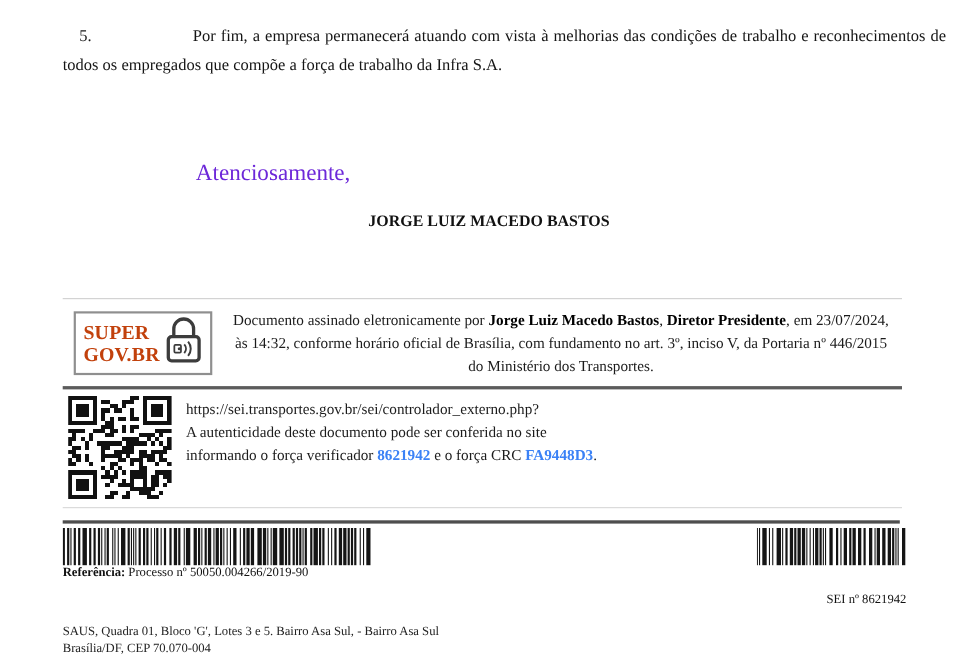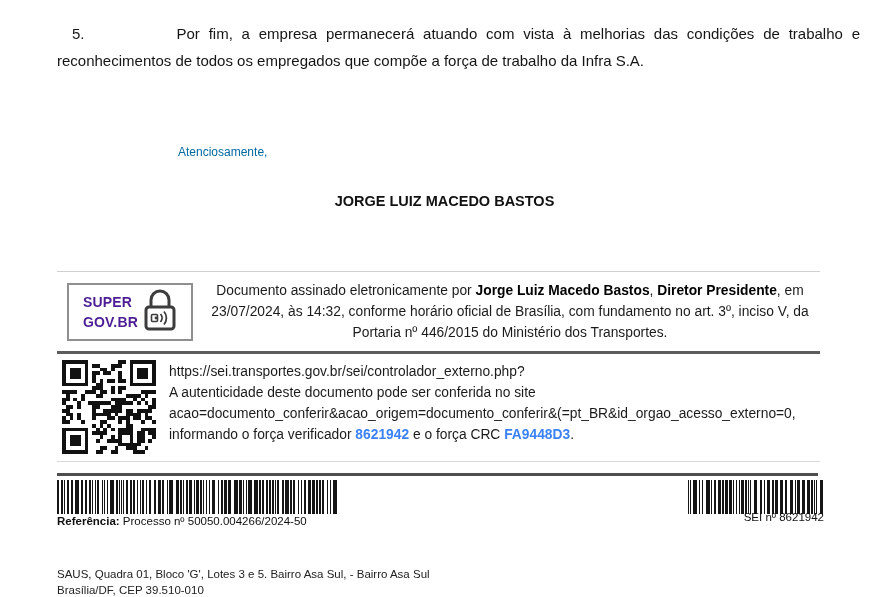--- a/index.html
+++ b/index.html
@@ -1,51 +1,51 @@
 <!DOCTYPE html>
 <html><head>
 <meta charset="utf-8">
 <style>
   * { margin:0; padding:0; box-sizing:border-box; }
   html,body { width:887px; height:597px; background:#ffffff; }
   body { font-family:"Liberation Sans", sans-serif; color:#181818; position:relative; overflow:hidden; }
-  .page { position:absolute; inset:0; }
+  .page { position:absolute; inset:0;font-family:Liberation Serif, serif; }
 
   
   .para { position:absolute; top:20px; left:57px; width:803px; font-size:15px; line-height:27px; text-align:justify; text-indent:15px; color:#151515; }
   .para .tab { display:inline-block; width:92px; }
 
-  .closing { position:absolute; top:145px; left:178px; font-size:12px; color:#0369a1; }
+  .closing { position:absolute; top:145px; left:178px; font-size:21px; color:#6d28d9; }
 
   .signer { position:absolute; top:193px; left:57px; width:775px; text-align:center; color:#111; }
   .signer-name { font-weight:bold; font-size:14.5px; }
   .signer-role { font-size:14.5px; margin-top:3px; }
 
   
   .sig-table { position:absolute; top:271px; left:57px; width:763px; border-top:1px solid #cfcfcf; border-bottom:1px solid #d8d8d8; }
   .sig-row { display:flex; align-items:center; padding:8px 0 8px 0; }
   .logo-box { width:126px; height:58px; border:2px solid #8f8f8f; margin-left:10px; flex:0 0 auto;
               display:flex; align-items:center; justify-content:center; gap:5px; background:#fff; }
-  .logo-text { font-weight:bold; font-size:14px; line-height:20px; color:#4c1d95; letter-spacing:0.2px; }
+  .logo-text { font-weight:bold; font-size:18px; line-height:20px; color:#c2410c; letter-spacing:0.2px; }
   .sig-text { margin-left:13px; width:608px; font-size:13.8px; line-height:21px; color:#1b1b1b;text-align:center; }
   .sig-text b { color:#000; }
   .sig-divider { height:3px; background:#5c5c5c; }
 
   .qr-row { display:flex; align-items:flex-start; padding:6px 0 7px 0; }
   .qr { width:94px; height:94px; margin-left:5px; flex:0 0 auto; }
   .qr-text { margin-left:13px; width:630px; font-size:13.8px; line-height:21px; padding-top:1px; color:#1b1b1b; }
   .qr-text b { color:#3b82f6; }
 
   
   .rule-dark { position:absolute; top:473px; left:57px; width:761px; height:3px; background:#4e4e4e; }
   .barcode-left  { position:absolute; top:480px; left:57px;  width:280px; height:34px; }
   .barcode-right { position:absolute; top:480px; left:688px; width:136px; height:34px; }
   .ref-label { position:absolute; top:515px; left:57px; font-size:11.5px; color:#111; }
   .ref-label b { font-weight:bold; }
-  .sei-label { position:absolute; top:511px; left:688px; width:136px; text-align:right; font-size:11.5px; color:#111; }
+  .sei-label { position:absolute; top:539px; left:688px; width:136px; text-align:right; font-size:11.5px; color:#111; }
 
   
   .footer-address { position:absolute; top:548px; left:57px; font-size:11.5px; line-height:15.5px; color:#222;margin-top:19px; }
 </style>
 </head>
 <body>
 
 <div class="page">
 
   <p class="para"><span>5.</span><span class="tab"></span><span>Por fim, a empresa permanecerá atuando com vista à melhorias das condições de trabalho e reconhecimentos de todos os empregados que compõe a força de trabalho da Infra S.A.</span></p>
@@ -293,21 +293,20 @@
           <rect x="18" y="0" width="7" height="7" fill="#111"></rect>
           <rect x="19" y="1" width="5" height="5" fill="#fff"></rect>
           <rect x="20" y="2" width="3" height="3" fill="#111"></rect>
           <rect x="0" y="18" width="7" height="7" fill="#111"></rect>
           <rect x="1" y="19" width="5" height="5" fill="#fff"></rect>
           <rect x="2" y="20" width="3" height="3" fill="#111"></rect>
         </svg>
       <div class="qr-text">
         <div>https://sei.transportes.gov.br/sei/controlador_externo.php?</div>
         <div>A autenticidade deste documento pode ser conferida no site</div>
-        <div>acao=documento_conferir&amp;acao_origem=documento_conferir&amp;(=pt_BR&amp;id_orgao_acesso_externo=0,</div>
         <div><span>informando o força verificador </span><b>8621942</b><span> e o força CRC </span><b>FA9448D3</b><span>.</span></div>
       </div>
     </div>
   </div>
 
   <div class="rule-dark"></div>
 
   <svg class="barcode-left" id="barcodeLeft" preserveAspectRatio="none" viewBox="0 0 280 34">
       <rect x="0" y="0" width="2" height="34" fill="#151515"></rect>
       <rect x="4" y="0" width="2" height="34" fill="#151515"></rect>
@@ -419,22 +418,22 @@
       <rect x="107" y="0" width="1" height="34" fill="#151515"></rect>
       <rect x="109" y="0" width="3" height="34" fill="#151515"></rect>
       <rect x="114" y="0" width="3" height="34" fill="#151515"></rect>
       <rect x="119" y="0" width="3" height="34" fill="#151515"></rect>
       <rect x="123" y="0" width="2" height="34" fill="#151515"></rect>
       <rect x="126" y="0" width="1" height="34" fill="#151515"></rect>
       <rect x="128" y="0" width="1" height="34" fill="#151515"></rect>
       <rect x="132" y="0" width="3" height="34" fill="#151515"></rect>
     </svg>
 
-  <div class="ref-label"><b>Referência:</b><span> Processo nº 50050.004266/2024-50</span></div>
+  <div class="ref-label"><b>Referência:</b><span> Processo nº 50050.004266/2019-90</span></div>
   <div class="sei-label">SEI nº 8621942</div>
 
   <div class="footer-address">
     <div>SAUS, Quadra 01, Bloco 'G', Lotes 3 e 5. Bairro Asa Sul, - Bairro Asa Sul</div>
-    <div>Brasília/DF, CEP 39.510-010</div>
+    <div>Brasília/DF, CEP 70.070-004</div>
     <div>Telefone:</div>
   </div>
 
 </div>
 
 </body></html>

